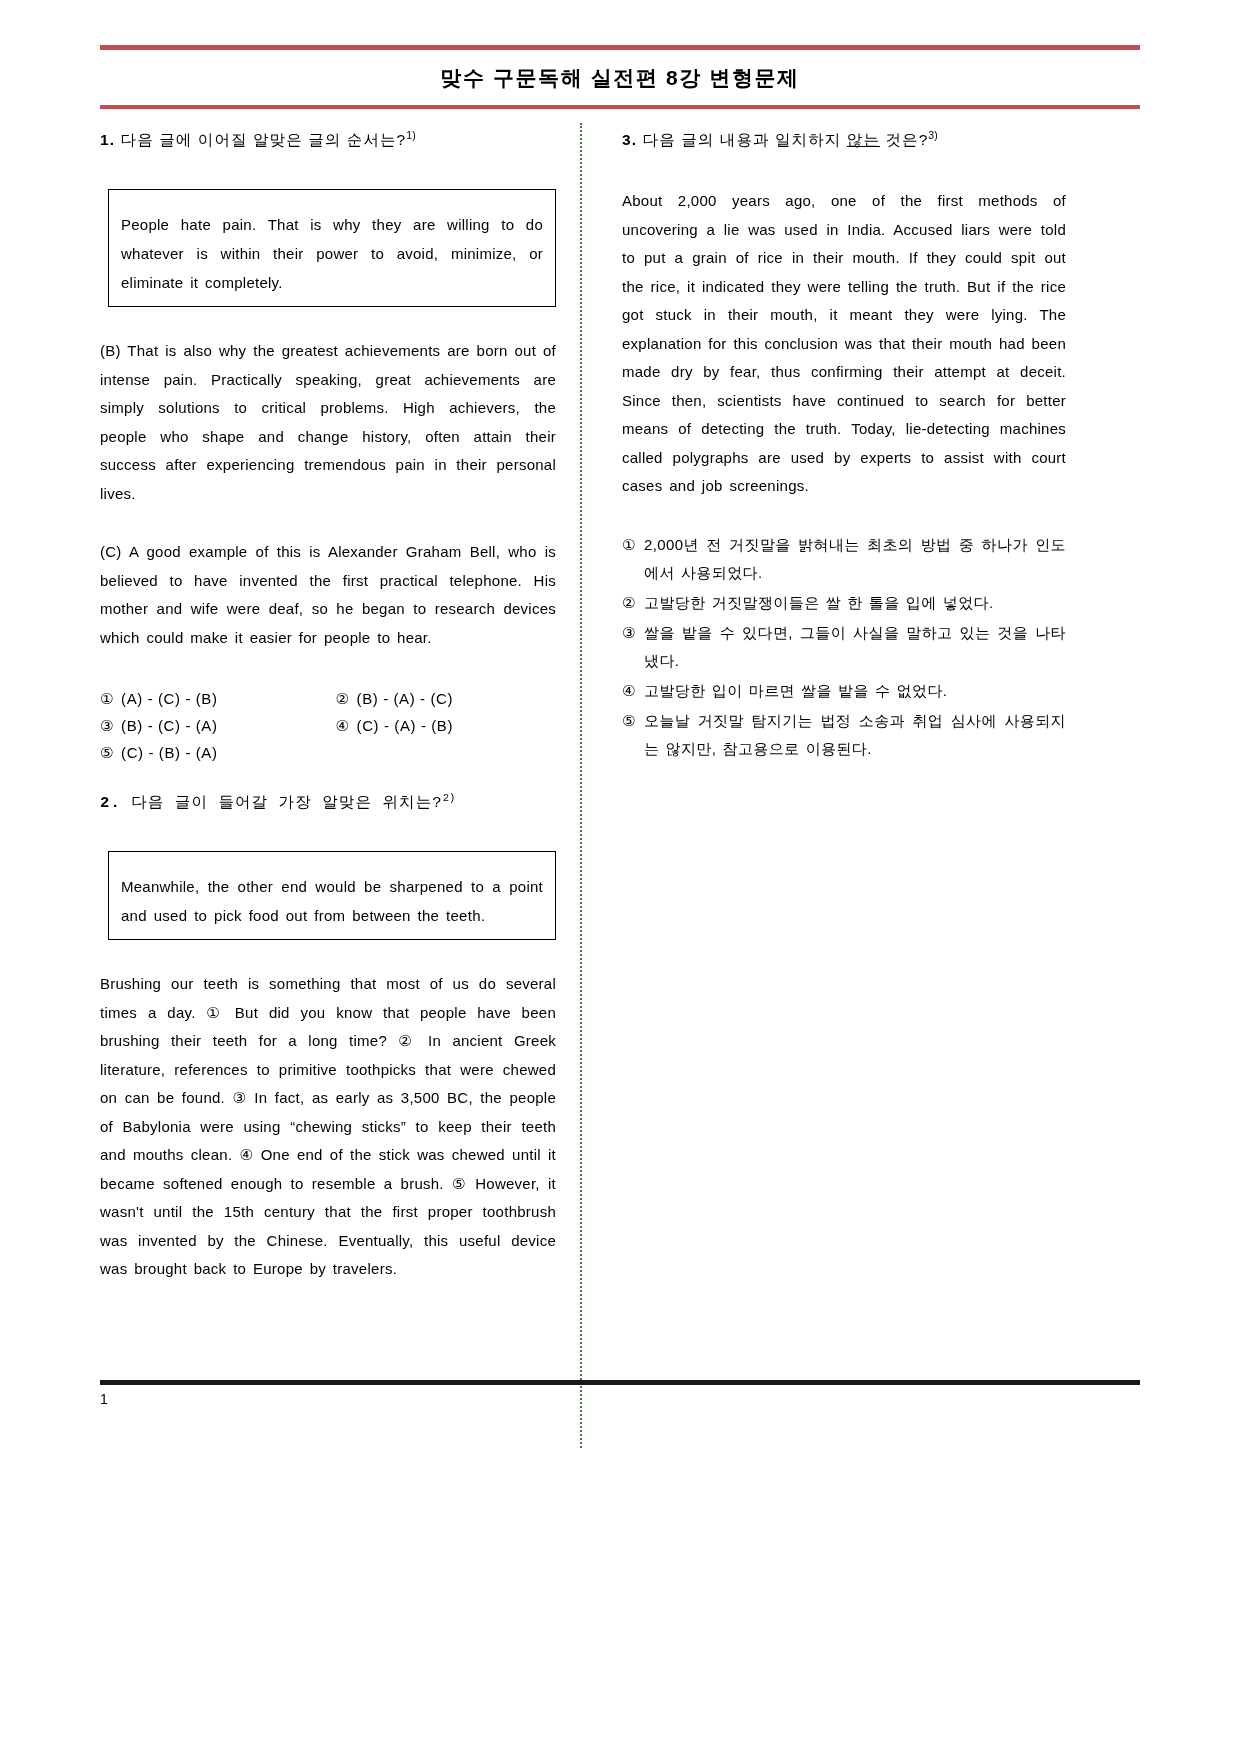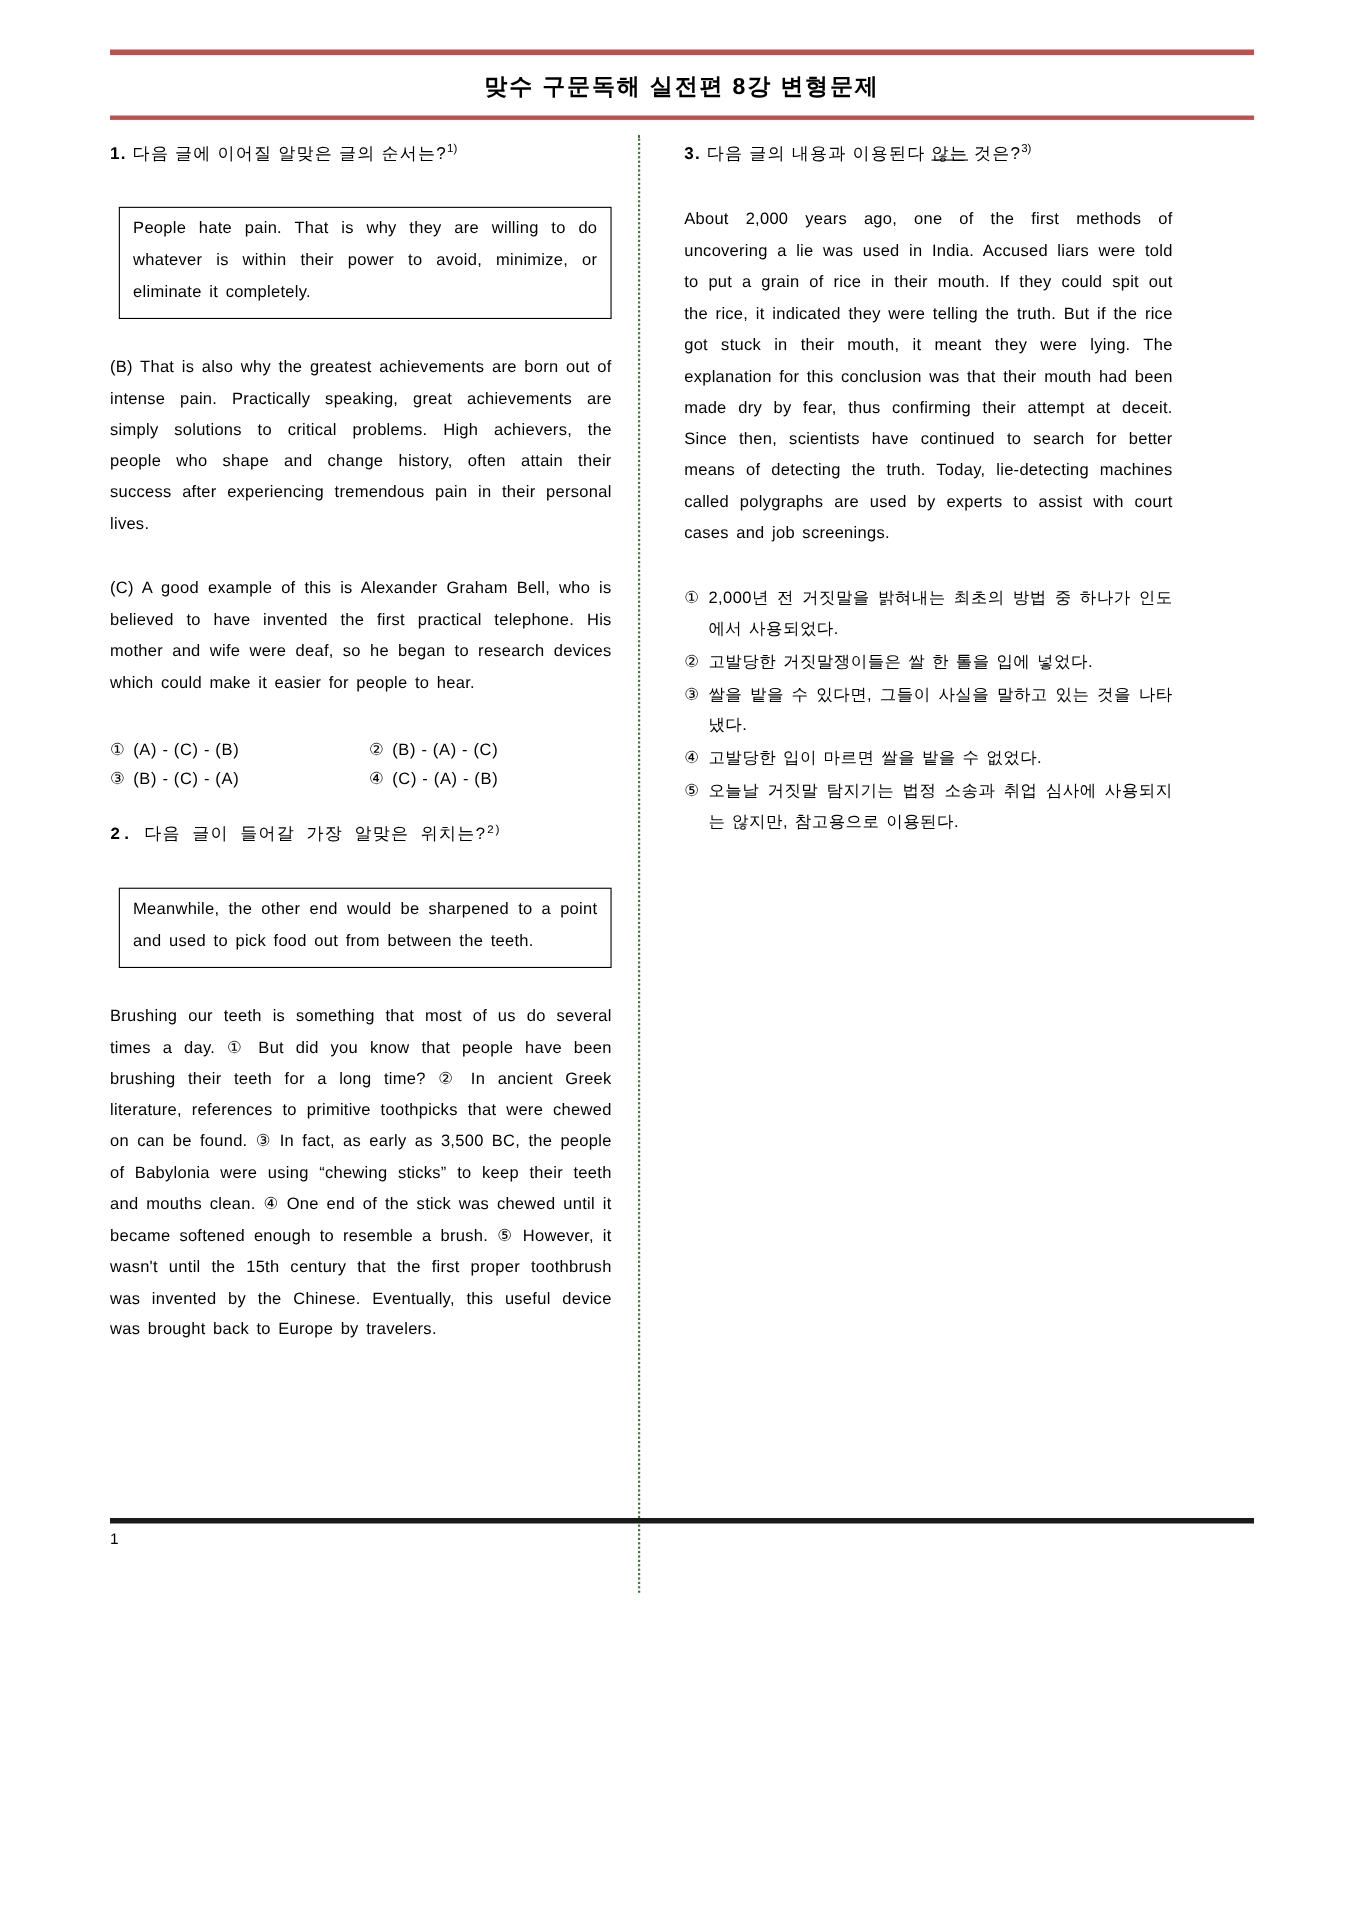--- a/index.html
+++ b/index.html
@@ -74,21 +74,21 @@
     font-size: 10.5px;
     vertical-align: super;
     letter-spacing: 0;
   }
   .q-head .ul { text-decoration: underline; }
 
   
   .boxwrap { margin: 38px 0 0 8px; }
   .box {
     border: 1.3px solid #000;
-    padding: 4px 12px 9px 12px;
+    padding: 20px 12px 9px 12px;
     width: 448px;
   }
   .box p {
     margin: 0;
     font-size: 15px;
     line-height: 29px;
     text-align: justify;
     text-justify: inter-word;
     word-spacing: 2.5px;
     letter-spacing: 0.25px;
@@ -193,20 +193,26 @@
           </div>
         </div>
         <div class="row">
           <div class="cell">
             <span class="mark">③</span><span>(B) - (C) - (A)</span>
           </div>
           <div class="cell">
             <span class="mark">④</span><span>(C) - (A) - (B)</span>
           </div>
         </div>
+        <div class="row">
+          <div class="cell">
+            <span class="mark">⑤</span><span>(C) - (B) - (A)</span>
+          </div>
+          <div class="cell"></div>
+        </div>
       </div>
 
       <div class="q-head" style="margin-top:26px;font-family:Liberation Mono, monospace;">
         <span class="num">2.</span>
         <span>다음 글이 들어갈 가장 알맞은 위치는?</span><sup>2)</sup>
       </div>
 
       <div class="boxwrap">
         <div class="box">
           <p>Meanwhile, the other end would be sharpened to a point and used to pick food out from between the teeth.</p>
@@ -216,21 +222,21 @@
       <div class="para">Brushing our teeth is something that most of us do several times a day. ① But did you know that people have been brushing their teeth for a long time? ② In ancient Greek literature, references to primitive toothpicks that were chewed on can be found. ③ In fact, as early as 3,500 BC, the people of Babylonia were using “chewing sticks” to keep their teeth and mouths clean. ④ One end of the stick was chewed until it became softened enough to resemble a brush. ⑤ However, it wasn't until the 15th century that the first proper toothbrush was invented by the Chinese. Eventually, this useful device was brought back to Europe by travelers.</div>
 
     </div>
 
     <div class="divider"></div>
 
     <div class="col col-right">
 
       <div class="q-head">
         <span class="num">3.</span>
-        <span>다음 글의 내용과 이용된다</span>
+        <span>다음 글의 내용과 일치하지</span>
         <span class="ul">않는</span>
         <span>것은?</span><sup>3)</sup>
       </div>
 
       <div class="para" style="margin-top:36px;">About 2,000 years ago, one of the first methods of uncovering a lie was used in India. Accused liars were told to put a grain of rice in their mouth. If they could spit out the rice, it indicated they were telling the truth. But if the rice got stuck in their mouth, it meant they were lying. The explanation for this conclusion was that their mouth had been made dry by fear, thus confirming their attempt at deceit. Since then, scientists have continued to search for better means of detecting the truth. Today, lie-detecting machines called polygraphs are used by experts to assist with court cases and job screenings.</div>
 
       <div class="kchoices">
         <div class="kchoice">
           <span class="mark">①</span>
           <span class="ktext">2,000년 전 거짓말을 밝혀내는 최초의 방법 중 하나가 인도에서 사용되었다.</span>

